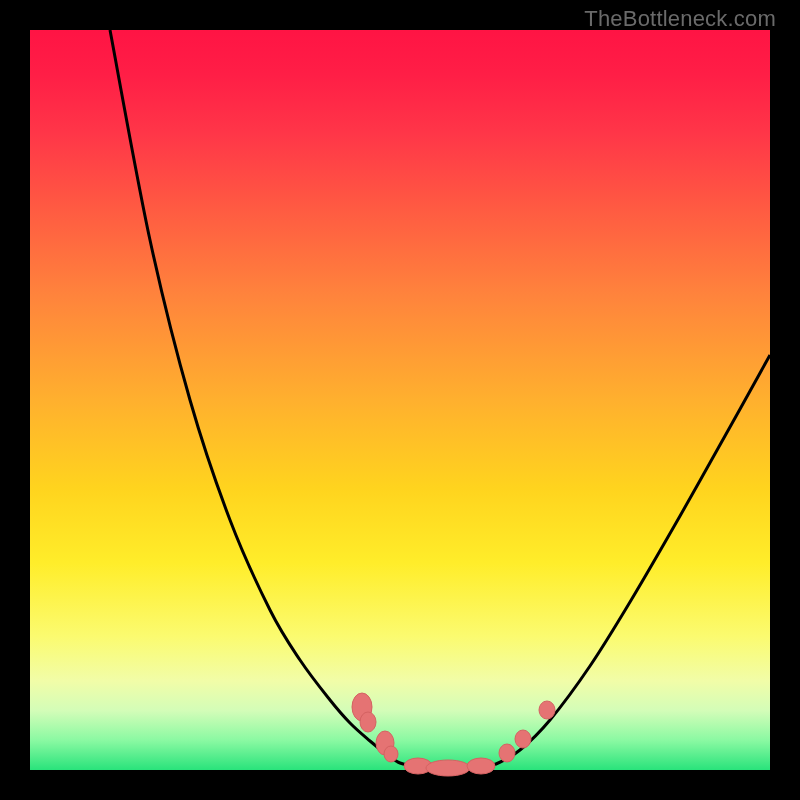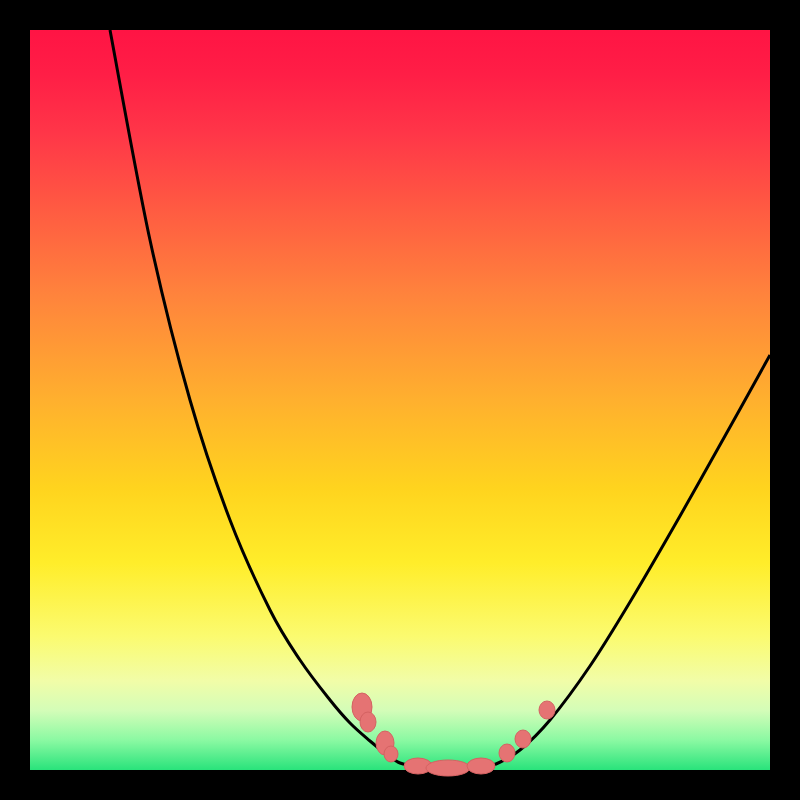--- a/index.html
+++ b/index.html
@@ -76,13 +76,14 @@
           <ellipse cx="361" cy="724" rx="7" ry="8" fill="#e57373" stroke="#d46262" stroke-width="1"></ellipse>
           <ellipse cx="388" cy="736" rx="14" ry="8" fill="#e57373" stroke="#d46262" stroke-width="1"></ellipse>
           <ellipse cx="418" cy="738" rx="22" ry="8" fill="#e57373" stroke="#d46262" stroke-width="1"></ellipse>
           <ellipse cx="451" cy="736" rx="14" ry="8" fill="#e57373" stroke="#d46262" stroke-width="1"></ellipse>
           <ellipse cx="477" cy="723" rx="8" ry="9" fill="#e57373" stroke="#d46262" stroke-width="1"></ellipse>
           <ellipse cx="493" cy="709" rx="8" ry="9" fill="#e57373" stroke="#d46262" stroke-width="1"></ellipse>
           <ellipse cx="517" cy="680" rx="8" ry="9" fill="#e57373" stroke="#d46262" stroke-width="1"></ellipse>
         </g>
     </svg>
   </div>
+  <div class="watermark">TheBottleneck.com</div>
 </div>
 
 </body></html>

